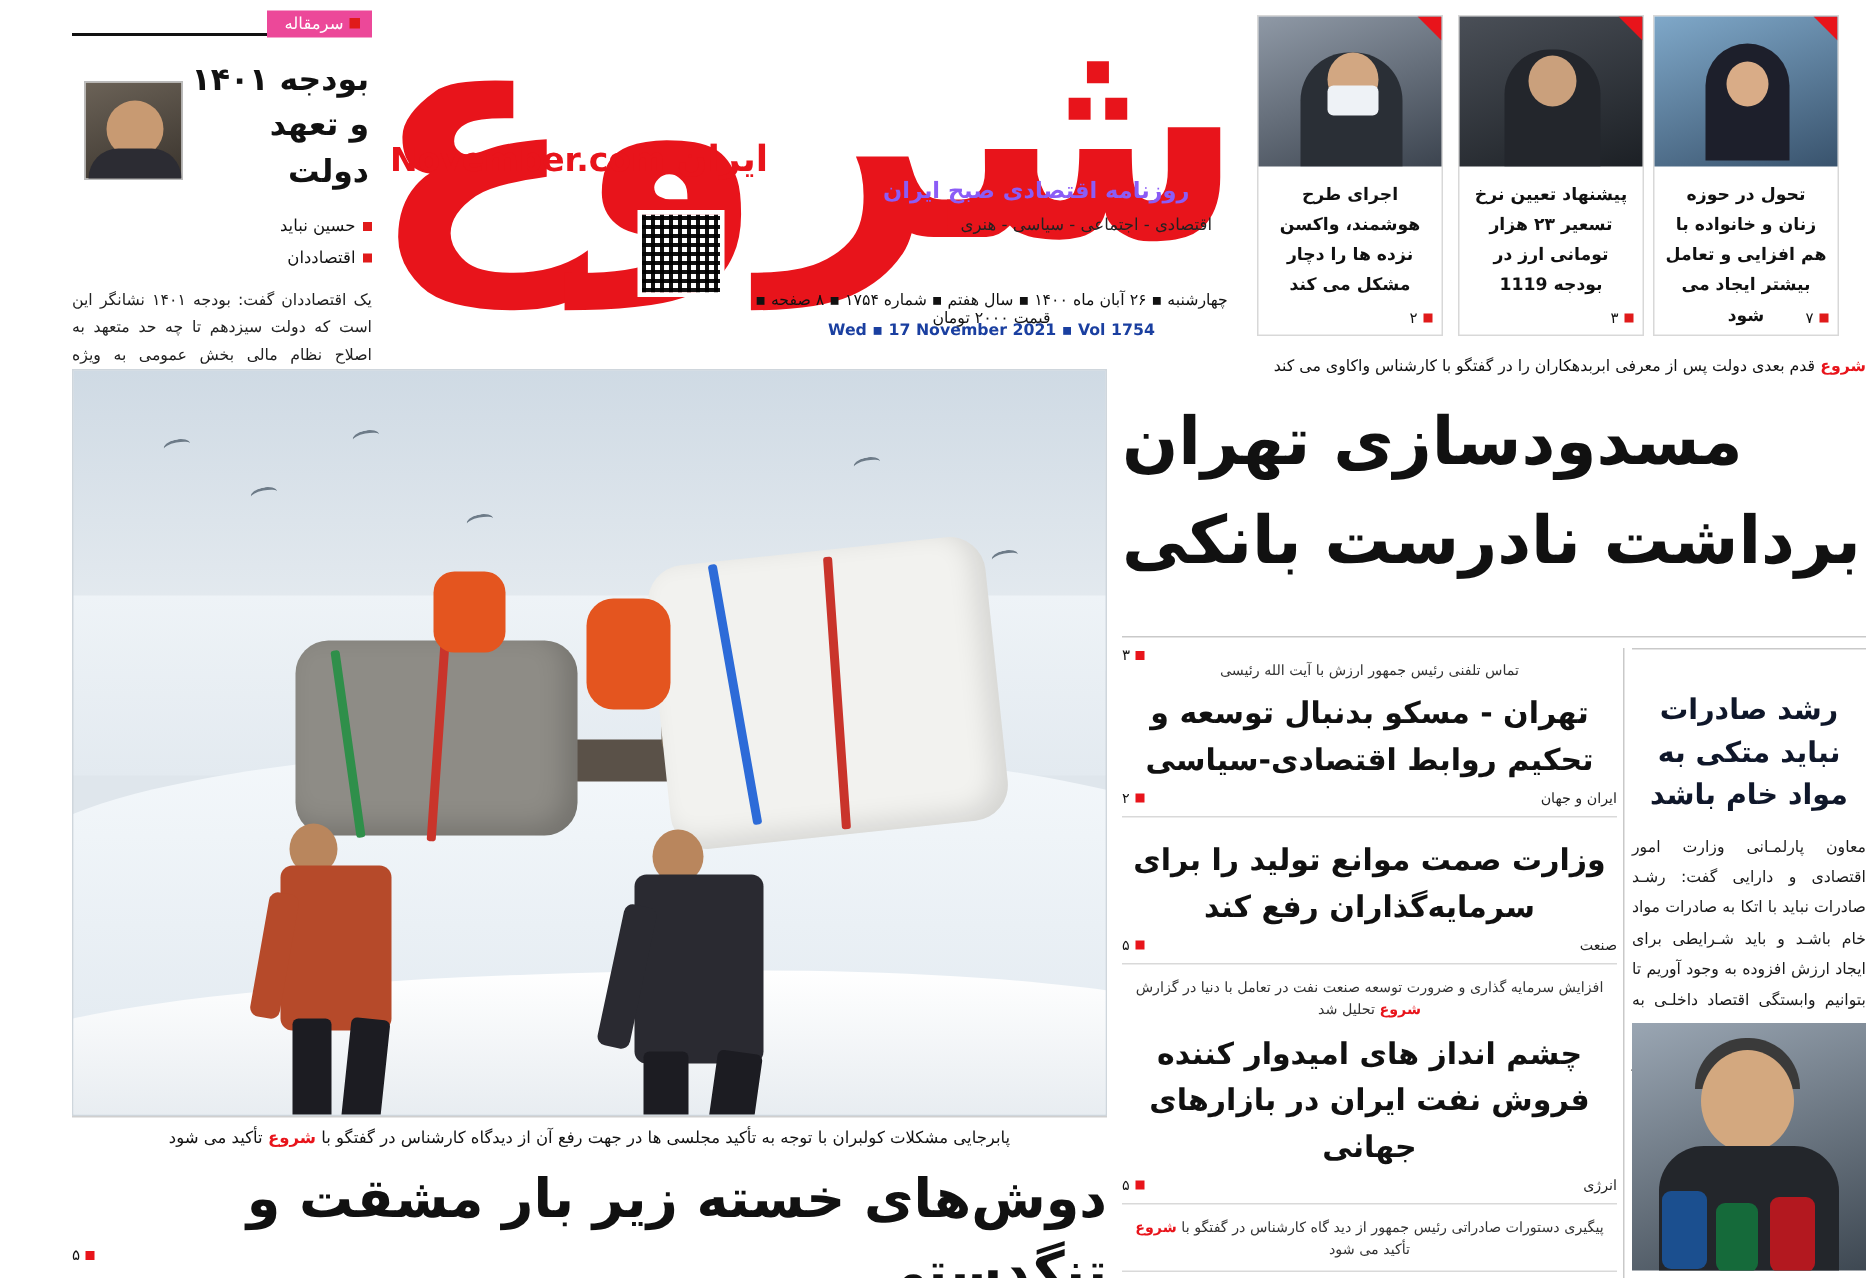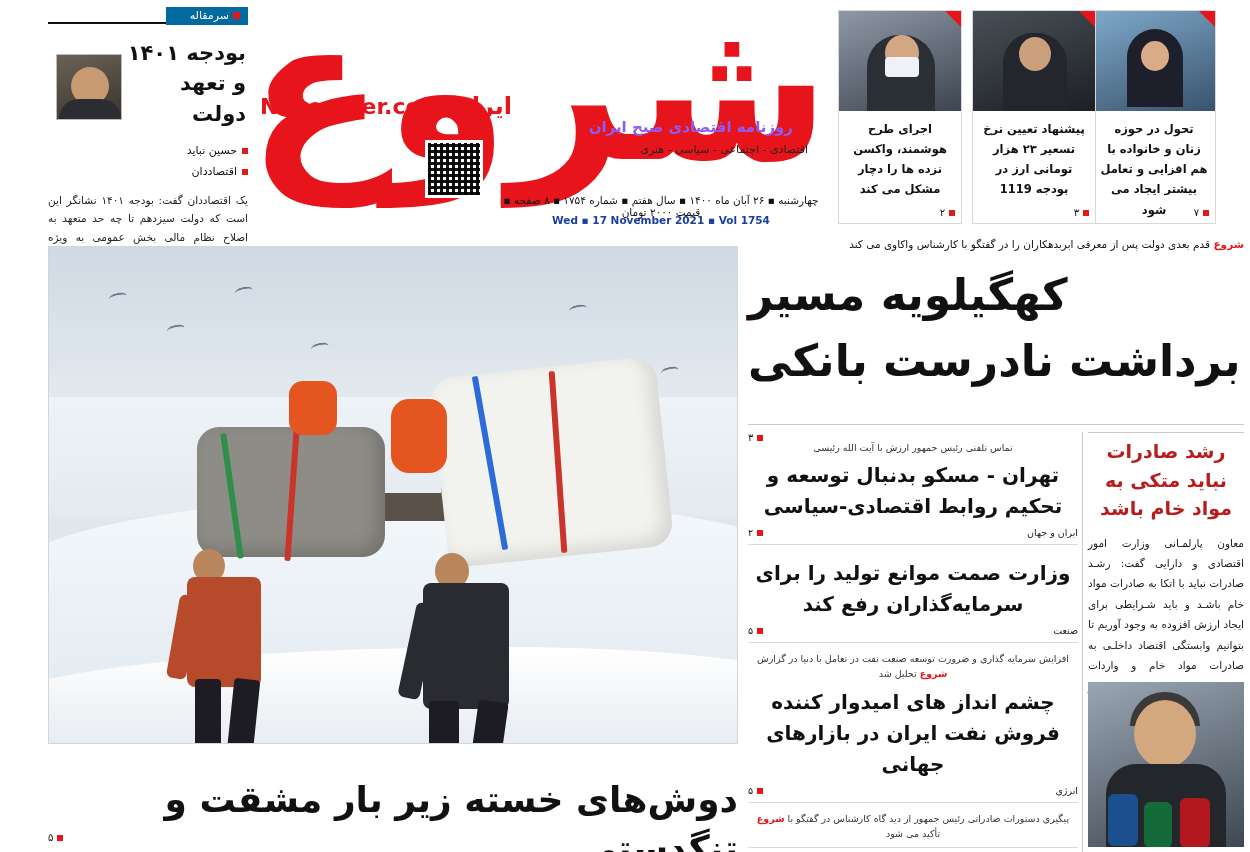--- a/index.html
+++ b/index.html
@@ -18,21 +18,21 @@
   .masthead { position:absolute; left:0; top:0; width:1250px; height:236px; }
 
   
   .editorial {
     position:absolute; left:48px; top:22px; width:200px; height:208px;
     border-top:2px solid #111;
     padding-top:4px;
   }
   .editorial-tag {
     position:absolute; right:0; top:-17px;
-    background:#0369a1; color:#fff; font-size:11px; padding:2px 8px 3px 24px;
+    background:#ec4899; color:#fff; font-size:11px; padding:2px 8px 3px 12px;
     letter-spacing:0;
   }
   .editorial-tag .sq { display:inline-block; width:7px;height:7px;background:#e01a1a;margin-left:4px; }
   .editorial-title {
     font-size:21px; font-weight:bold; line-height:1.45; text-align:right;
     margin:10px 2px 0 74px; color:#111;
   }
   .editorial-photo {
     position:absolute; left:8px; top:30px; width:66px; height:66px;
     background:linear-gradient(160deg,#6b6257,#3a342d);
@@ -97,21 +97,21 @@
     position:absolute; left:246px; top:214px; width:330px; text-align:center;
     font-size:10.5px; color:#1a3fa0; font-weight:bold;
   }
 
   
   .topcards { position:absolute; left:838px; top:10px; width:406px; height:222px; }
   .tcard {
     position:absolute; top:0; width:124px; height:214px;
     border:1px solid #d8d8d8; background:#fff;
   }
-  .tcard:nth-child(1){ left:254px; }
+  .tcard:nth-child(1){ left:264px; }
   .tcard:nth-child(2){ left:134px; }
   .tcard:nth-child(3){ left:0px; }
   .tcard .ph { position:relative; width:100%; height:100px; overflow:hidden; }
   .tcard .corner {
     position:absolute; right:0; top:0; width:0;height:0;
     border-left:16px solid transparent; border-top:16px solid #e8141b;
   }
   .tcard .cap {
     padding:8px 7px 0 7px; font-size:11.5px; line-height:1.75; text-align:center;
     direction:rtl; font-weight:bold; color:#111;
@@ -210,21 +210,21 @@
   .nitem .foot { margin-top:5px; font-size:9.5px; text-align:left; color:#111;}
   .nitem .foot .rsq{display:inline-block;width:6px;height:6px;background:#e8141b;margin-left:4px;}
   .nitem .foot .sec{ color:#222; float:right; }
   .nitem:after{content:"";display:block;clear:both;}
 
   
   .sidecol { position:absolute; left:1088px; top:432px; width:156px; }
   .side-sep { border-top:1px solid #c9c9c9; }
   .side-title {
     direction:rtl; text-align:center; font-size:19px; font-weight:bold; line-height:1.5;
-    margin-top:4px; color:#b91c1c;
+    margin-top:26px; color:#0f172a;
   }
   .side-body {
     direction:rtl; text-align:justify; font-size:10.5px; line-height:1.95; margin-top:10px; color:#1a1a1a;
   }
   .side-photo {
     position:absolute; left:0; top:250px; width:156px; height:165px; overflow:hidden;
     background:linear-gradient(160deg,#9aa6b3,#3e4852);
   }
   .side-photo .face{position:absolute;left:46px;top:18px;width:62px;height:68px;border-radius:50%;background:#d3a87f;}
   .side-photo .hair{position:absolute;left:42px;top:10px;width:70px;height:34px;border-radius:34px 34px 0 0;background:#3a3a3a;}
@@ -297,21 +297,21 @@
       </div>
     </div>
   </div>
 
   <div class="kicker-bar">
     <span class="brand">شروع</span>
     <span>قدم بعدی دولت پس از معرفی ابربدهکاران را در گفتگو با کارشناس واکاوی می کند</span>
   </div>
 
   <div class="mainhead">
-    <div class="l1">کهگیلویه مسیر</div>
+    <div class="l1">مسدودسازی تهران</div>
     <div class="l2">برداشت نادرست بانکی</div>
     <div class="mainhead-pg pgmark">
       <span class="rsq"></span><span>۳</span>
     </div>
   </div>
   <div class="rule-under"></div>
 
   <div class="mainphoto">
     <div class="sky"></div>
     <div class="snowfar"></div>
@@ -346,20 +346,25 @@
       <div class="strap red" style="left:176px; top:4px; width:6px; height:182px; transform:rotate(-4deg);"></div>
       <div class="load-orange" style="left:12px; top:32px; width:56px; height:74px; border-radius:18px;"></div>
       <div class="head" style="left:56px; top:186px; width:34px; height:36px;"></div>
       <div class="torso" style="left:44px; top:216px; width:86px; height:126px;"></div>
       <div class="arm" style="left:28px; top:236px; width:22px; height:96px; transform:rotate(12deg);"></div>
       <div class="leg" style="left:50px; top:334px; width:30px; height:118px;"></div>
       <div class="leg" style="left:92px; top:334px; width:30px; height:112px; transform:rotate(8deg);"></div>
     </div>
   </div>
 
+  <div class="photo-caption">
+    <span>پابرجایی مشکلات کولبران با توجه به تأکید مجلسی ها در جهت رفع آن از دیدگاه کارشناس در گفتگو با</span>
+    <span class="brand">شروع</span>
+    <span>تأکید می شود</span>
+  </div>
   <div class="photo-head">دوش‌های خسته زیر بار مشقت و تنگدستی</div>
   <div class="photo-head-pg pgmark">
     <span class="rsq"></span><span>۵</span>
   </div>
 
   <div class="newscol">
 
     <div class="nitem">
       <div class="over">تماس تلفنی رئیس جمهور ارزش با آیت الله رئیسی</div>
       <div class="ttl">تهران - مسکو بدنبال توسعه و تحکیم روابط اقتصادی-سیاسی</div>

